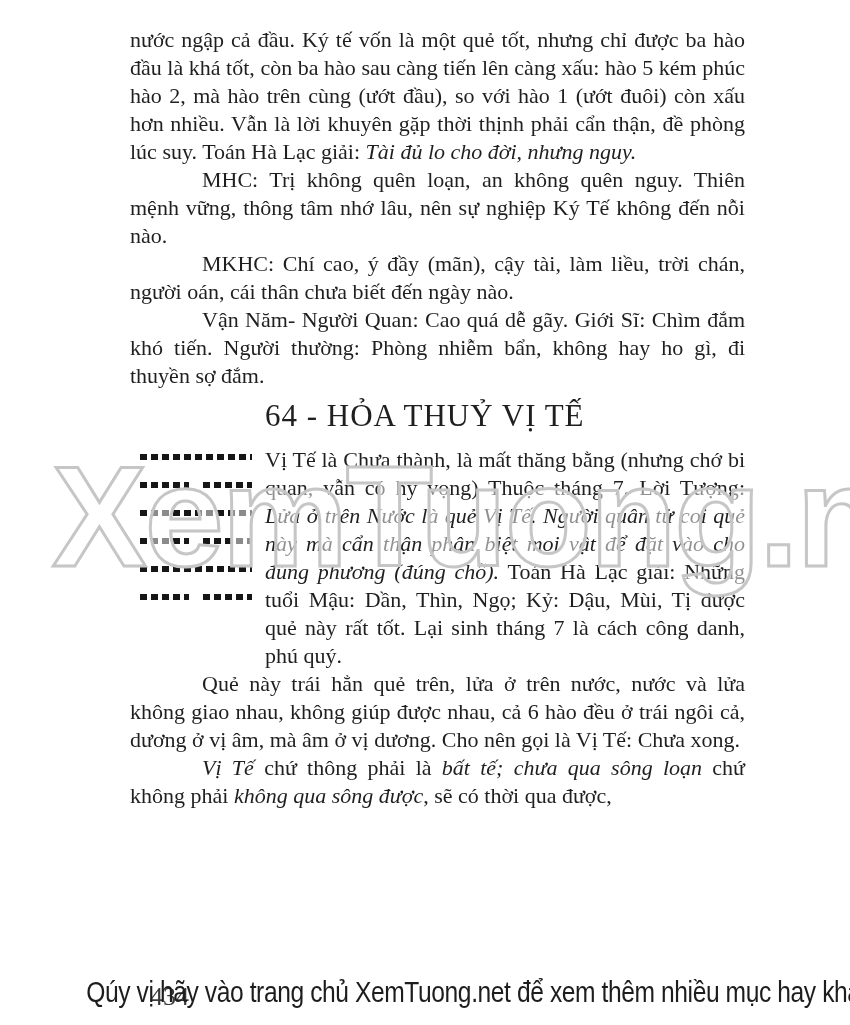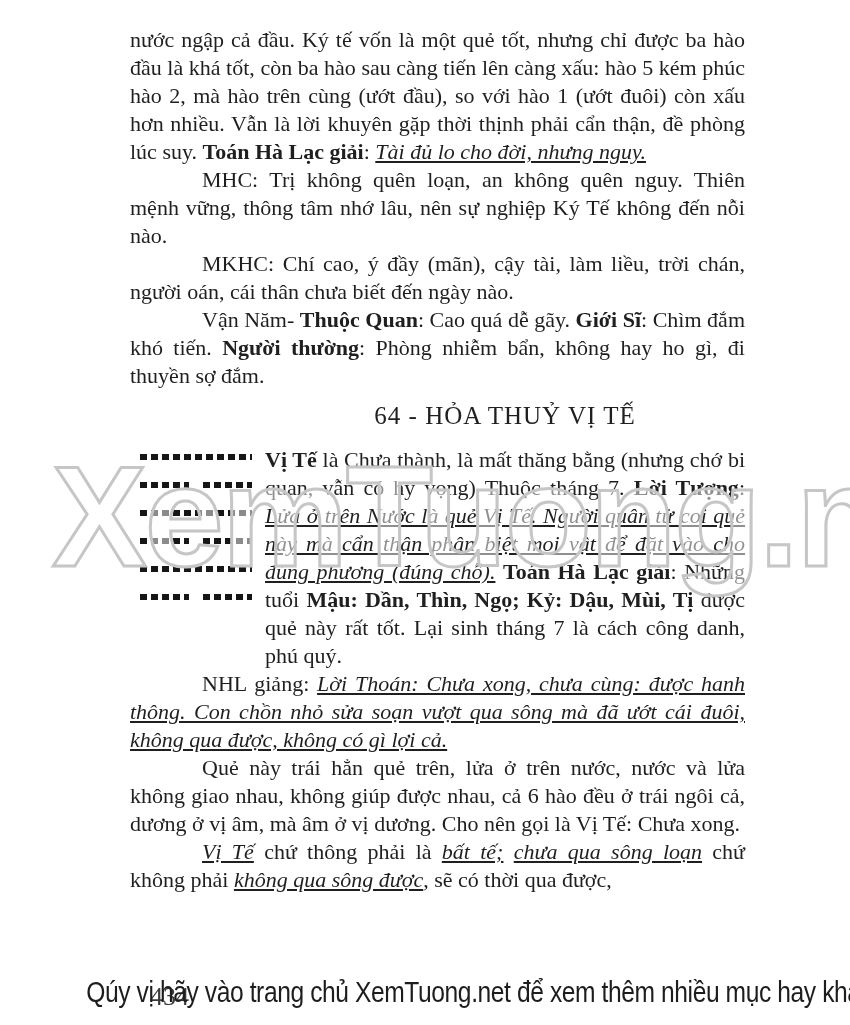--- a/index.html
+++ b/index.html
@@ -13,28 +13,27 @@
   .page{position:absolute;inset:0;}
   .content{
     position:absolute;
     left:130px;top:26px;width:615px;
     font-size:22px;line-height:28px;
     color:#1f1f1f;
     text-align:justify;
   }
   .para{margin:0;}
   .para.indent{text-indent:72px;}
-  .b{font-weight:bold;}
-  .i{font-style:italic;text-decoration:underline;}
+  .b{font-weight:normal;}
+  .i{font-style:italic;}
   .heading{
     margin:12px 0 16px 135px;
-    font-size:25px;
+    font-size:31px;
     font-weight:normal;
     letter-spacing:1px;
-    text-align:center;
     white-space:nowrap;
   }
   .hexrow{
     display:flex;
     margin-top:14px;
     justify-content:center;
   }
   .hexlines{
     width:122px;
     padding:8px 0 0 10px;
@@ -96,21 +95,21 @@
 </style>
 </head>
 <body>
 
 <div class="page">
   <div class="content">
     <div>
         <p class="para"><span>nước ngập cả đầu. Ký tế vốn là một quẻ tốt, nhưng chỉ được ba hào đầu là khá tốt, còn ba hào sau càng tiến lên càng xấu: hào 5 kém phúc hào 2, mà hào trên cùng (ướt đầu), so với hào 1 (ướt đuôi) còn xấu hơn nhiều. Vẫn là lời khuyên gặp thời thịnh phải cẩn thận, đề phòng lúc suy. </span><span class="b">Toán Hà Lạc giải</span><span>: </span><span class="i">Tài đủ lo cho đời, nhưng nguy.</span></p>
         <p class="para indent"><span>MHC: Trị không quên loạn, an không quên nguy. Thiên mệnh vững, thông tâm nhớ lâu, nên sự nghiệp Ký Tế không đến nỗi nào.</span></p>
         <p class="para indent"><span>MKHC: Chí cao, ý đầy (mãn), cậy tài, làm liều, trời chán, người oán, cái thân chưa biết đến ngày nào.</span></p>
-        <p class="para indent"><span>Vận Năm- </span><span class="b">Thuộc Quan</span><span>: Cao quá dễ gãy. </span><span class="b">Giới Sĩ</span><span>: Chìm đắm khó tiến. </span><span class="b">Người thường</span><span>: Phòng nhiễm bẩn, không hay ho gì, đi thuyền sợ đắm.</span></p>
+        <p class="para indent"><span>Vận Năm- </span><span class="b">Người Quan</span><span>: Cao quá dễ gãy. </span><span class="b">Giới Sĩ</span><span>: Chìm đắm khó tiến. </span><span class="b">Người thường</span><span>: Phòng nhiễm bẩn, không hay ho gì, đi thuyền sợ đắm.</span></p>
       </div>
     <h2 class="heading">64 - HỎA THUỶ VỊ TẾ</h2>
     <div class="hexrow">
       <div class="hexlines">
           <div class="hexline solid">
             <div class="seg"></div>
           </div>
           <div class="hexline broken">
             <div class="seg"></div>
             <div class="seg"></div>
@@ -126,21 +125,20 @@
             <div class="seg"></div>
           </div>
           <div class="hexline broken">
             <div class="seg"></div>
             <div class="seg"></div>
           </div>
         </div>
       <div class="hextext para"><span class="b">Vị Tế</span><span> là Chưa thành, là mất thăng bằng (nhưng chớ bi quan, vẫn có hy vọng) Thuộc tháng 7. </span><span class="b">Lời Tượng</span><span>: </span><span class="i">Lửa ở trên Nước là quẻ Vị Tế. Người quân tử coi quẻ này mà cẩn thận phân biệt mọi vật để đặt vào cho đúng phương (đúng chỗ).</span><span> </span><span class="b">Toán Hà Lạc giải</span><span>: Những tuổi </span><span class="b">Mậu: Dần, Thìn, Ngọ; Kỷ: Dậu, Mùi, Tị</span><span> được quẻ này rất tốt. Lại sinh tháng 7 là cách công danh, phú quý.</span></div>
     </div>
     <div>
-        <p class="para indent"><span>NHL giảng: </span><span class="i">Lời Thoán: Chưa xong, chưa cùng: được hanh thông. Con chồn nhỏ sửa soạn vượt qua sông mà đã ướt cái đuôi, không qua được, không có gì lợi cả.</span></p>
         <p class="para indent"><span>Quẻ này trái hẳn quẻ trên, lửa ở trên nước, nước và lửa không giao nhau, không giúp được nhau, cả 6 hào đều ở trái ngôi cả, dương ở vị âm, mà âm ở vị dương. Cho nên gọi là Vị Tế: Chưa xong.</span></p>
         <p class="para indent"><span class="i">Vị Tế</span><span> chứ thông phải là </span><span class="i">bất tế;</span><span> </span><span class="i">chưa qua sông loạn</span><span> chứ không phải </span><span class="i">không qua sông được</span><span>, sẽ có thời qua được,</span></p>
       </div>
   </div>
 
   <div class="watermark">XemTuong.net</div>
   <div class="pagenum">434</div>
   <div class="footer">
     <span class="footer-inner">Qúy vị hãy vào trang chủ XemTuong.net để xem thêm nhiều mục hay khác</span>
   </div>

